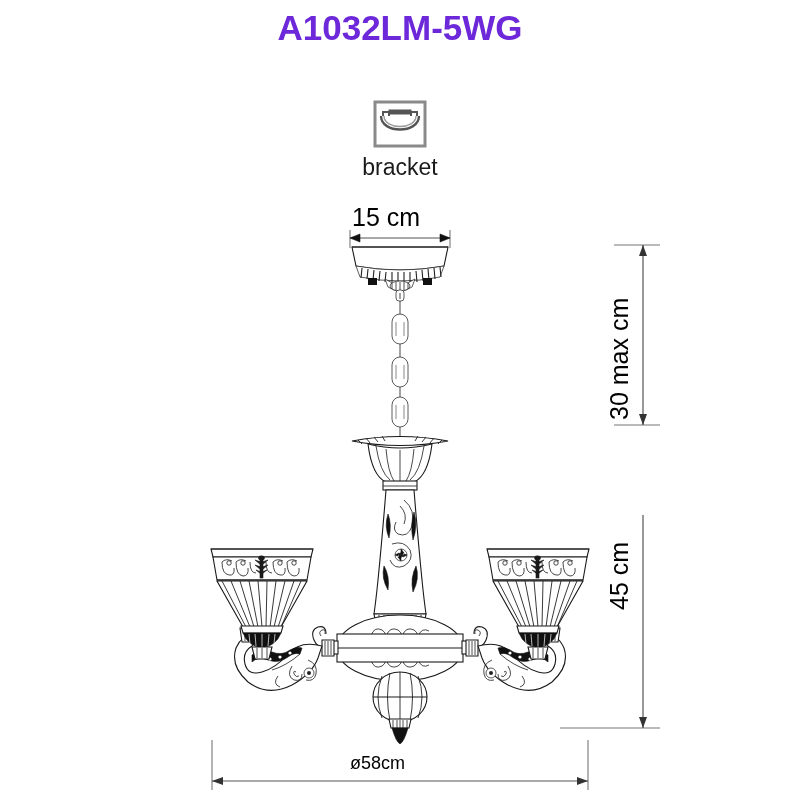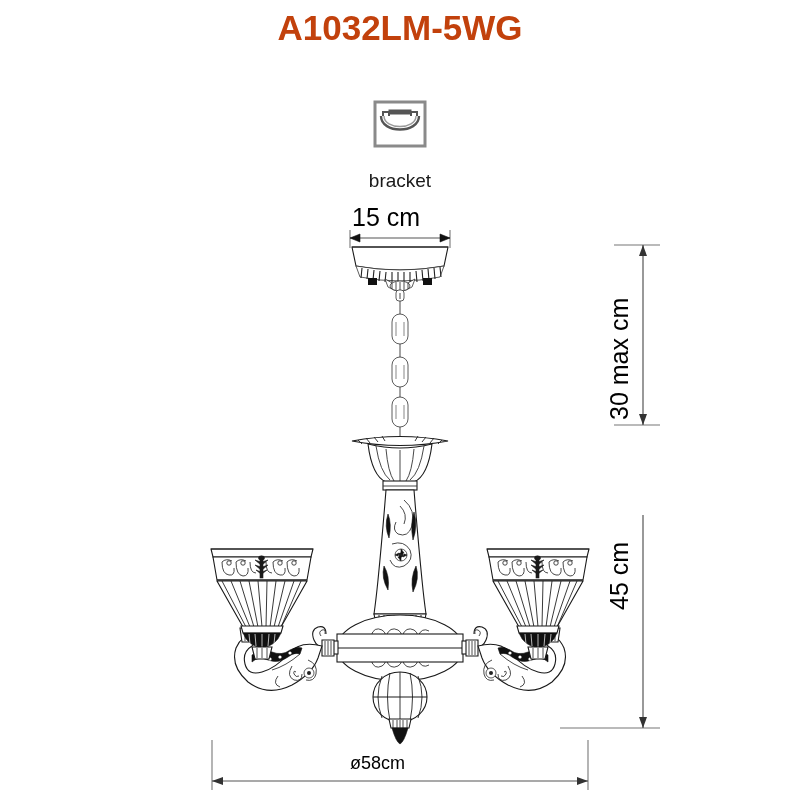--- a/index.html
+++ b/index.html
@@ -24,37 +24,37 @@
   .title {
     position: absolute;
     top: 8px;
     left: 0;
     width: 800px;
     text-align: center;
     font-size: 35px;
     font-weight: bold;
     letter-spacing: 0px;
     font-family: "Liberation Sans", sans-serif;
-    color: #c2410c;
+    color: #6d28d9;
   }
   .bracket-block {
     position: absolute;
     left: 340px;
     top: 100px;
     width: 120px;
     text-align: center;
   }
   .bracket-icon {
     display: block;
     margin: 0 auto;
   }
   .bracket-label {
     display: block;
-    margin-top: 20px;
-    font-size: 19px;
+    margin-top: 4px;
+    font-size: 23px;
     font-family: "Liberation Sans", sans-serif;
     color: #1a1a1a;
   }
   .dim-label {
     position: absolute;
     font-family: "Liberation Sans", sans-serif;
     color: #000000;
     white-space: nowrap;
   }
   .dim-15 {

